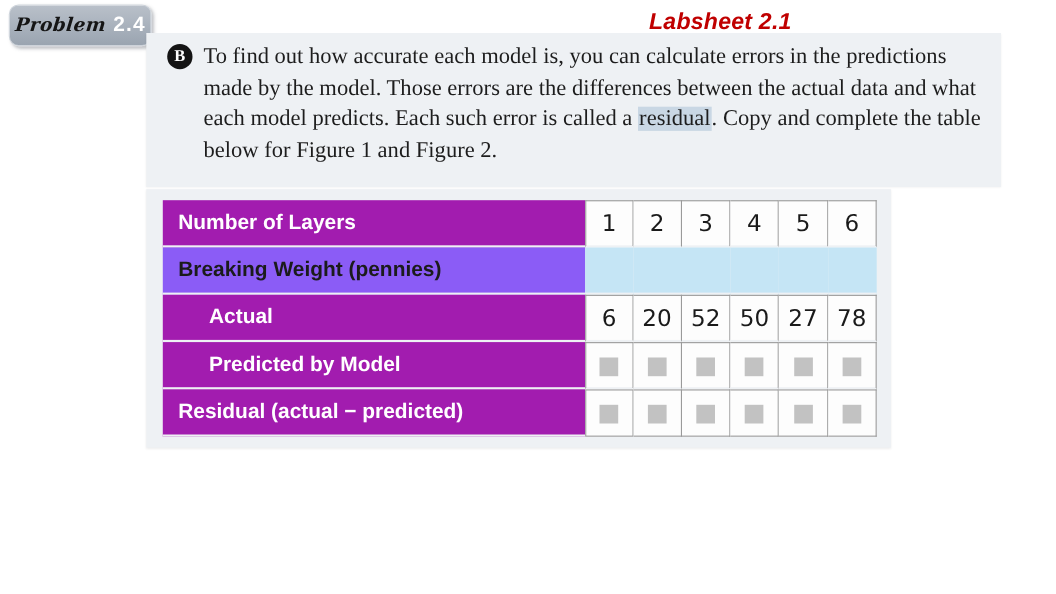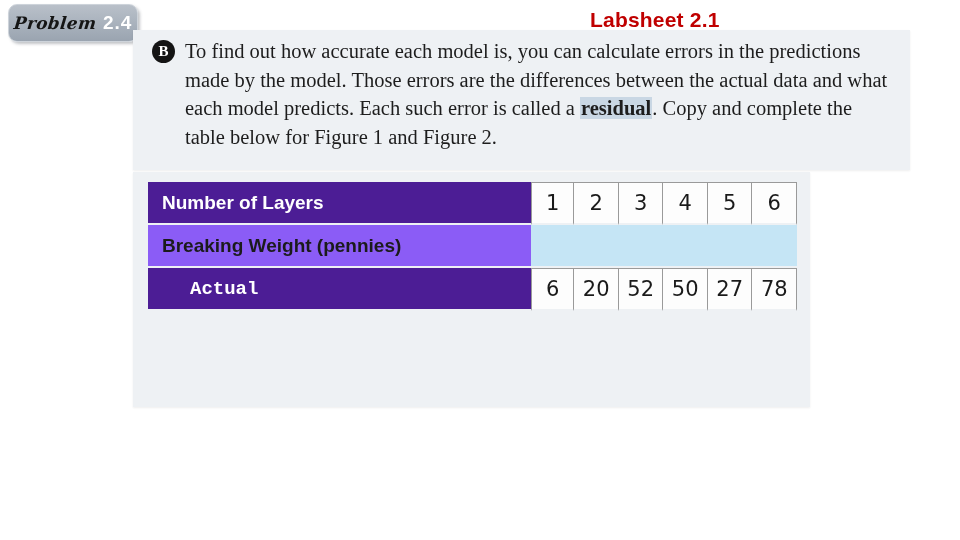--- a/index.html
+++ b/index.html
@@ -47,20 +47,21 @@
     color: #ffffff;
     letter-spacing: 1px;
   }
 
   
   #labsheet-title {
     position: absolute;
     left: 590px;
     top: 8px;
     font-family: "Liberation Sans", sans-serif;
+    font-style: italic;
     font-weight: 700;
     font-size: 21px;
     color: #c00000;
     letter-spacing: 0.2px;
     white-space: nowrap;
   }
 
   
   #text-panel {
     position: absolute;
@@ -92,21 +93,21 @@
     position: absolute;
     left: 52px;
     top: 7px;
     width: 710px;
     font-family: "Liberation Serif", serif;
     font-size: 20.5px;
     line-height: 28.5px;
     color: #1d1d1d;
   }
   #body-text .hl {
-    font-weight: 700;
+    font-weight: 400;
     background: #c9d7e4;
     padding: 0 1px;
   }
 
   
   #table-panel {
     position: absolute;
     left: 133px;
     top: 172px;
     width: 677px;
@@ -123,29 +124,29 @@
     border-spacing: 0;
   }
   #data-table tr { height: 43px; }
   #data-table td {
     padding: 0;
     vertical-align: middle;
   }
   
   .lbl {
     width: 360px;
-    background: #4c1d95;
+    background: #a21caf;
     color: #ffffff;
     font-weight: 700;
     font-size: 19px;
     padding-left: 14px !important;
     border-bottom: 2px solid #eef1f4;
     white-space: nowrap;
   }
-  .lbl.indent { padding-left: 42px !important; font-family: Liberation Mono, monospace; }
+  .lbl.indent { padding-left: 42px !important; }
   .lbl.light {
     background: #8b5cf6;
     color: #1b1b1b;
   }
   
   .val {
     width: 46px;
     background: #fdfdfd;
     color: #1a1a1a;
     font-family: "DejaVu Sans", sans-serif;
@@ -210,15 +211,33 @@
       </tr>
       <tr class="rowline">
         <td class="lbl indent">Actual</td>
         <td class="val first">6</td>
         <td class="val">20</td>
         <td class="val">52</td>
         <td class="val">50</td>
         <td class="val">27</td>
         <td class="val">78</td>
       </tr>
+      <tr class="rowline">
+        <td class="lbl indent">Predicted by Model</td>
+        <td class="val first"><span class="blank-box"></span></td>
+        <td class="val"><span class="blank-box"></span></td>
+        <td class="val"><span class="blank-box"></span></td>
+        <td class="val"><span class="blank-box"></span></td>
+        <td class="val"><span class="blank-box"></span></td>
+        <td class="val"><span class="blank-box"></span></td>
+      </tr>
+      <tr class="rowline lastrow">
+        <td class="lbl">Residual (actual − predicted)</td>
+        <td class="val first"><span class="blank-box"></span></td>
+        <td class="val"><span class="blank-box"></span></td>
+        <td class="val"><span class="blank-box"></span></td>
+        <td class="val"><span class="blank-box"></span></td>
+        <td class="val"><span class="blank-box"></span></td>
+        <td class="val"><span class="blank-box"></span></td>
+      </tr>
     </tbody>
   </table>
 </div>
 
 </body></html>

